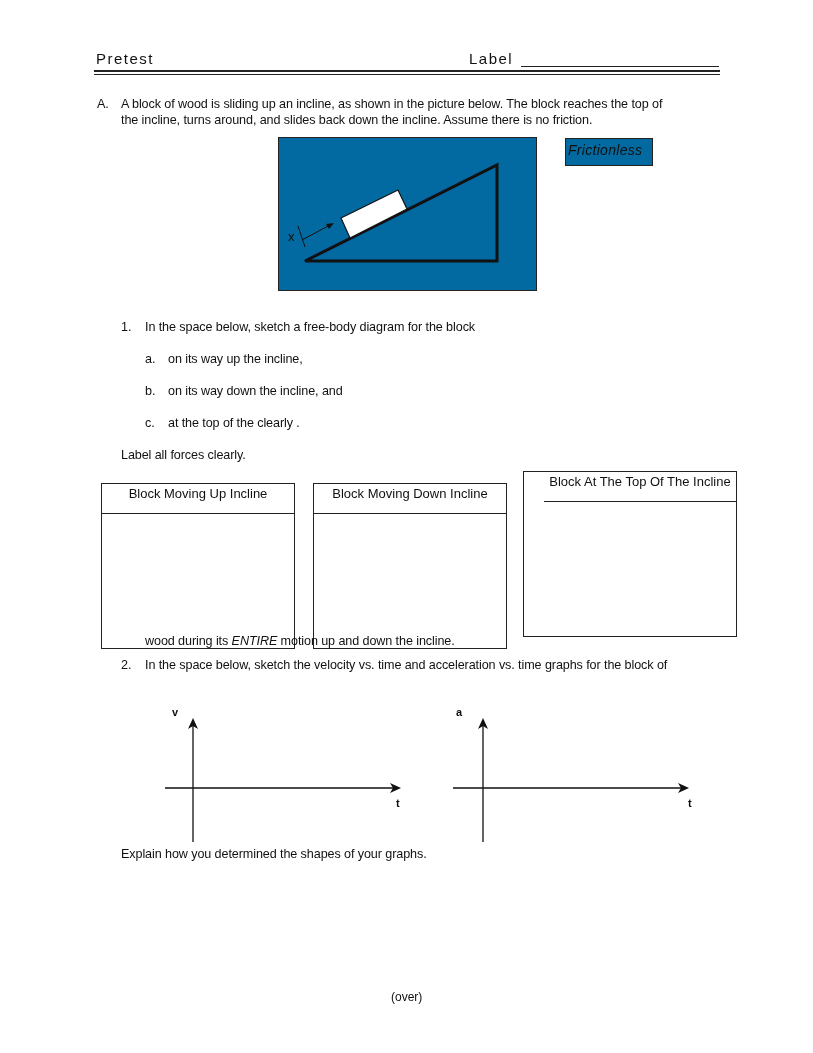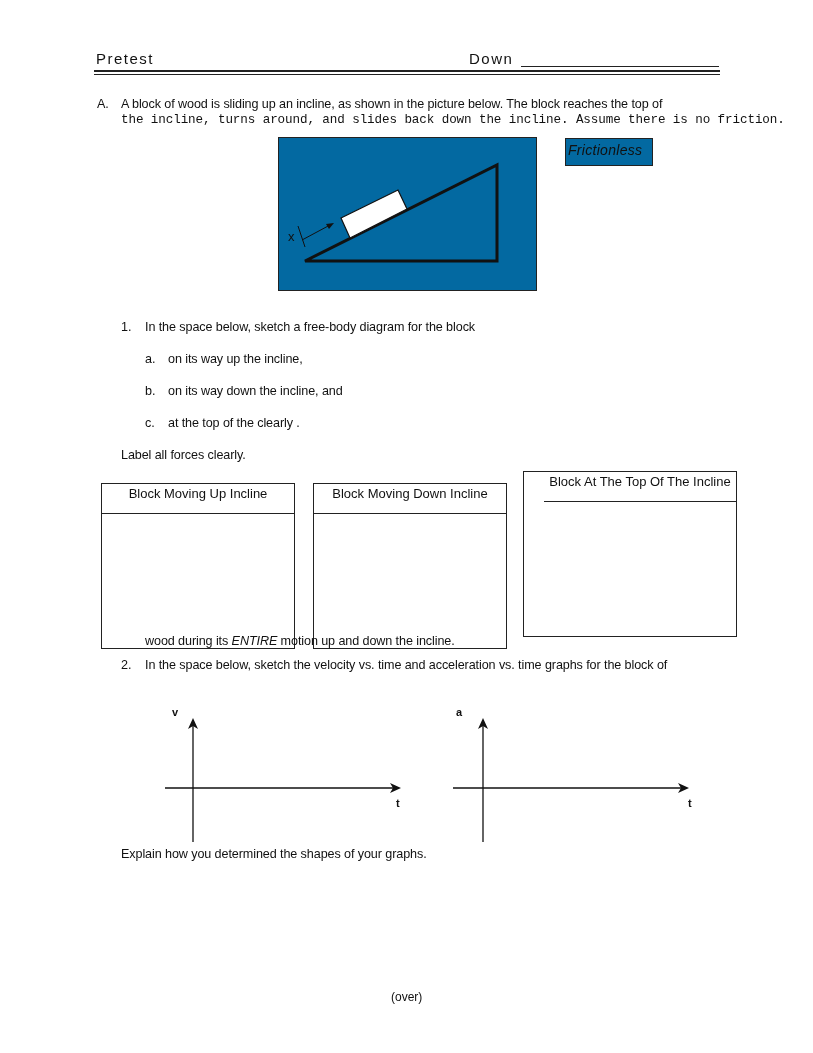--- a/index.html
+++ b/index.html
@@ -12,28 +12,28 @@
   .box { position:absolute; border:1px solid #222; background:#0369a1; }
   .fbd { position:absolute; border:1px solid #222; }
   .fbd .title { height:29px; border-bottom:1px solid #222; font-size:13px; text-align:center; line-height:20px; white-space:nowrap; }
   svg { position:absolute; overflow:visible; }
   .axlab { font-weight:bold; font-size:11px; }
 </style>
 </head>
 <body>
 
 <div class="abs hdr" style="left:96px; top:50px;">Pretest</div>
-<div class="abs hdr" style="left:469px; top:50px;"><span>Down</span></div>
+<div class="abs hdr" style="left:469px; top:50px;"><span>Label</span></div>
 <div class="abs" style="left:521px; top:66px; width:198px; height:1px; background:#222;"></div>
 <div class="rule" style="top:70px; height:2px;"></div>
 <div class="rule" style="top:74px; height:1px;"></div>
 
 <div class="abs txt" style="left:97px; top:96px;">A.</div>
 <div class="abs txt" style="left:121px; top:96px;">A block of wood is sliding up an incline, as shown in the picture below.  The block reaches the top of</div>
-<div class="abs txt" style="left:121px; top:112px;font-family:Liberation Mono, monospace;">the incline, turns around, and slides back down the incline.  Assume there is no friction.</div>
+<div class="abs txt" style="left:121px; top:112px;">the incline, turns around, and slides back down the incline.  Assume there is no friction.</div>
 
 <div class="box" style="left:278px; top:137px; width:257px; height:152px;"></div>
 <svg style="left:0; top:0;" width="813" height="400">
   <g>
     <polygon points="305,261 497,165 497,261" fill="none" stroke="#111" stroke-width="3" stroke-linejoin="miter"></polygon>
   </g>
   <g>
     <polygon points="350,238 407,209 398,190 341,218" fill="#fff" stroke="#111" stroke-width="1.2"></polygon>
   </g>
   <g>

